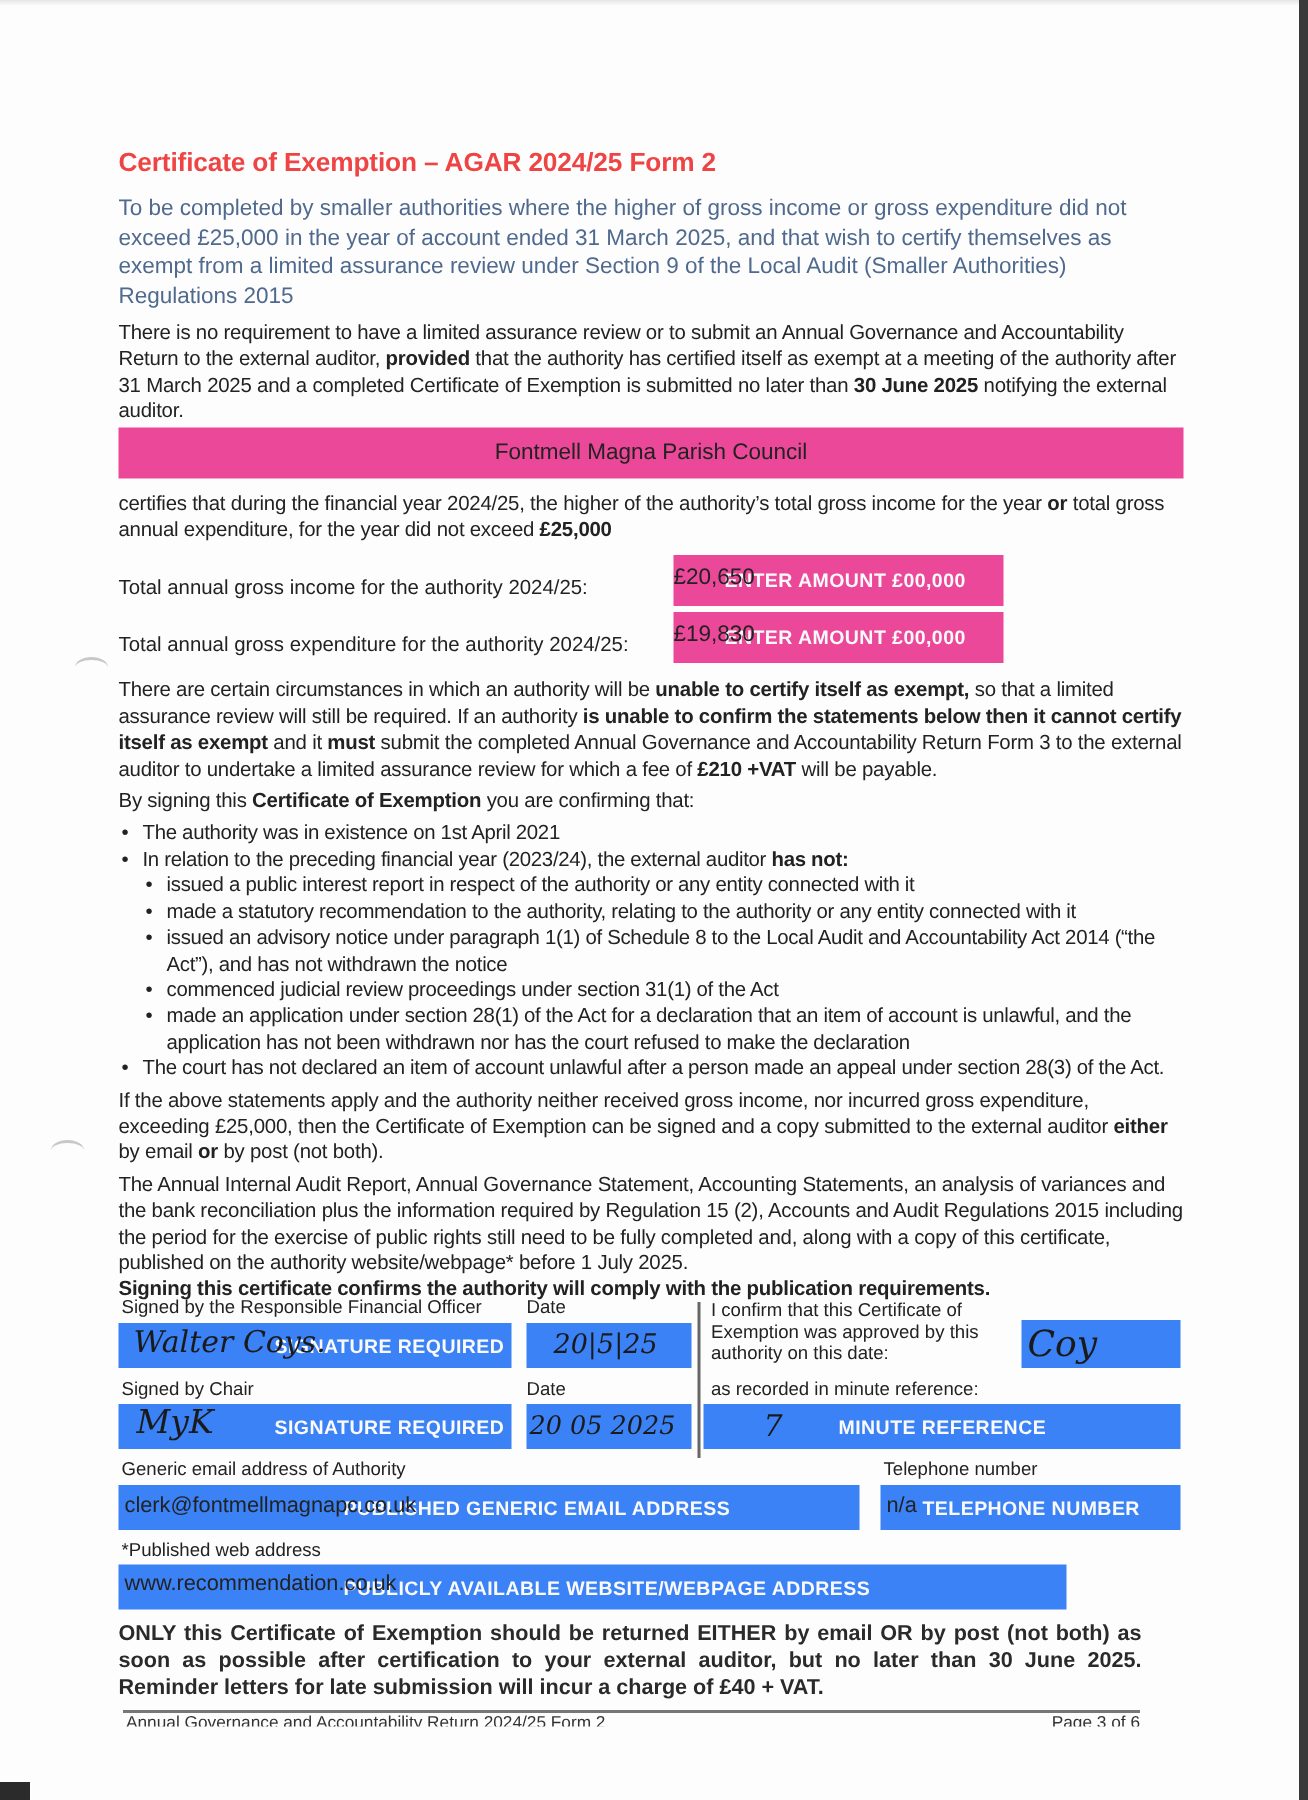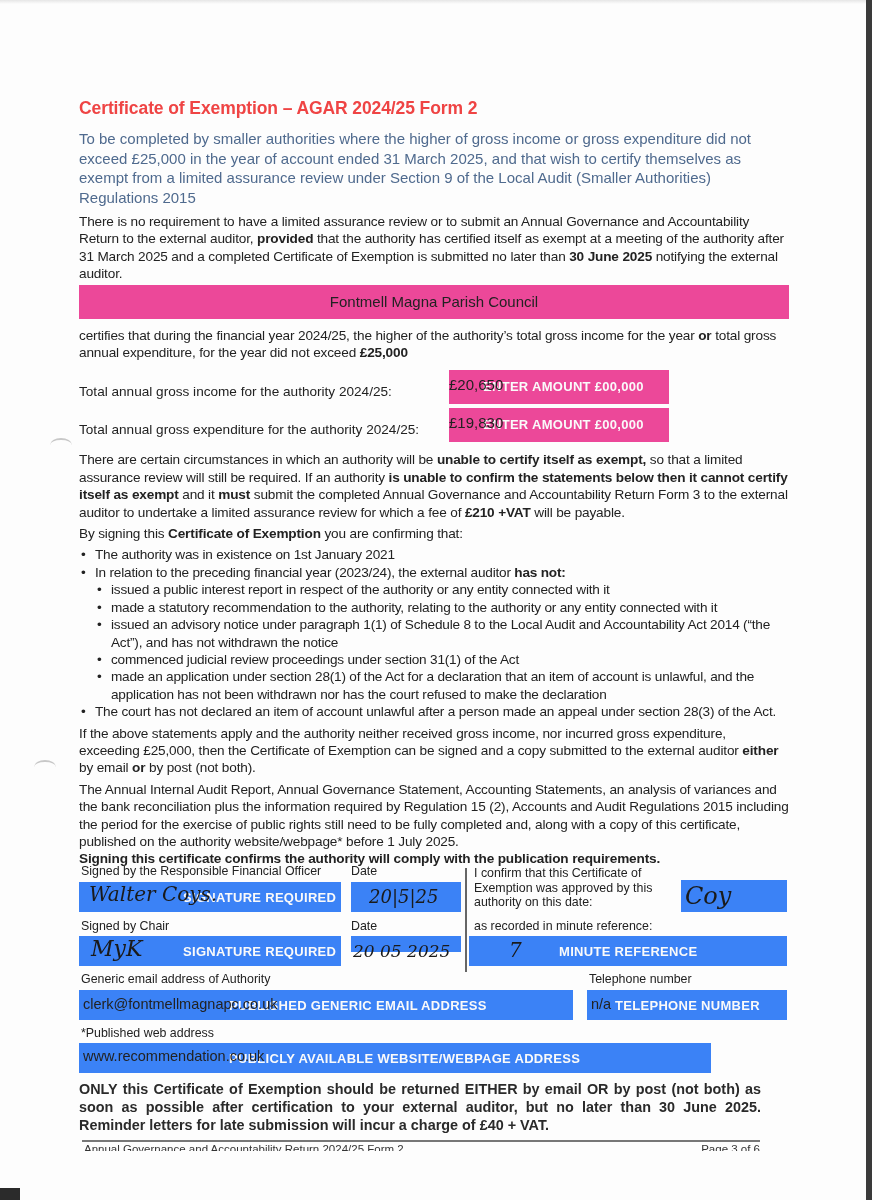--- a/index.html
+++ b/index.html
@@ -79,21 +79,21 @@
 
   <p class="p" style="margin-top:8px;">
     <span>There are certain circumstances in which an authority will be </span><b>unable to certify itself as exempt,</b><span> so that a limited assurance review will still be required. If an authority </span><b>is unable to confirm the statements below then it cannot certify itself as exempt</b><span> and it </span><b>must</b><span> submit the completed Annual Governance and Accountability Return Form 3 to the external auditor to undertake a limited assurance review for which a fee of </span><b>£210 +VAT</b><span> will be payable.</span>
   </p>
 
   <p class="p mt4">
     <span>By signing this </span><b>Certificate of Exemption</b><span> you are confirming that:</span>
   </p>
 
   <ul class="b mt4">
-    <li>The authority was in existence on 1st January 2021</li>
+    <li>The authority was in existence on 1st April 2021</li>
     <li>
       <span>In relation to the preceding financial year (2023/24), the external auditor </span><b>has not:</b>
       <ul class="b" style="margin-left:0;">
         <li>issued a public interest report in respect of the authority or any entity connected with it</li>
         <li>made a statutory recommendation to the authority, relating to the authority or any entity connected with it</li>
         <li>issued an advisory notice under paragraph 1(1) of Schedule 8 to the Local Audit and Accountability Act 2014 (“the Act”), and has not withdrawn the notice</li>
         <li>commenced judicial review proceedings under section 31(1) of the Act</li>
         <li>made an application under section 28(1) of the Act for a declaration that an item of account is unlawful, and the application has not been withdrawn nor has the court refused to make the declaration</li>
       </ul>
     </li>
@@ -120,21 +120,21 @@
   <div class="box" style="left:272px;top:18px;width:110px;height:30px;">
     <span class="hand" style="left:18px;top:4px;font-size:18px;">20|5|25</span>
   </div>
 
   <span class="lbl-sm" style="left:2px;top:55px;">Signed by Chair</span>
   <div class="box" style="left:0;top:72px;width:262px;height:30px;">
     <span class="ghost" style="left:104px;top:8px;">SIGNATURE REQUIRED</span>
     <span class="hand" style="left:12px;top:0px;font-size:22px;">MyK</span>
   </div>
   <span class="lbl-sm" style="left:272px;top:55px;">Date</span>
-  <div class="box" style="left:272px;top:72px;width:110px;height:16px;">
+  <div class="box" style="left:272px;top:72px;width:110px;height:30px;">
     <span class="hand" style="left:2px;top:5px;font-size:17px;">20 05 2025</span>
   </div>
 
   <div class="vline"></div>
 
   <span class="lbl-sm" style="left:395px;top:2px;width:190px;line-height:14.5px;">I confirm that this Certificate of Exemption was approved by this authority on this date:</span>
   <div class="box" style="left:602px;top:16px;width:106px;height:32px;">
     <span class="hand" style="left:4px;top:2px;font-size:24px;">Coy</span>
   </div>
   <span class="lbl-sm" style="left:395px;top:55px;">as recorded in minute reference:</span>

